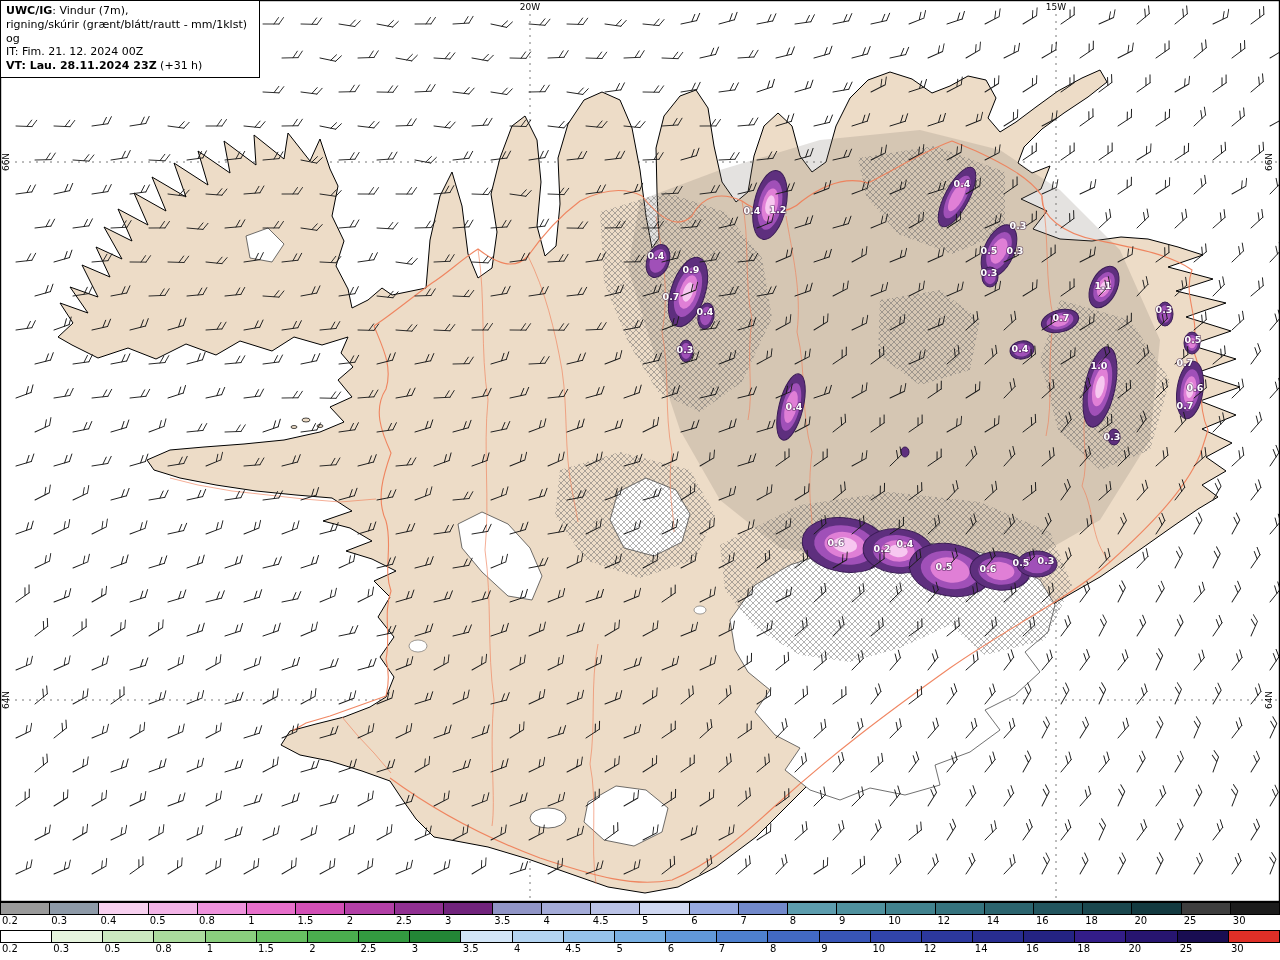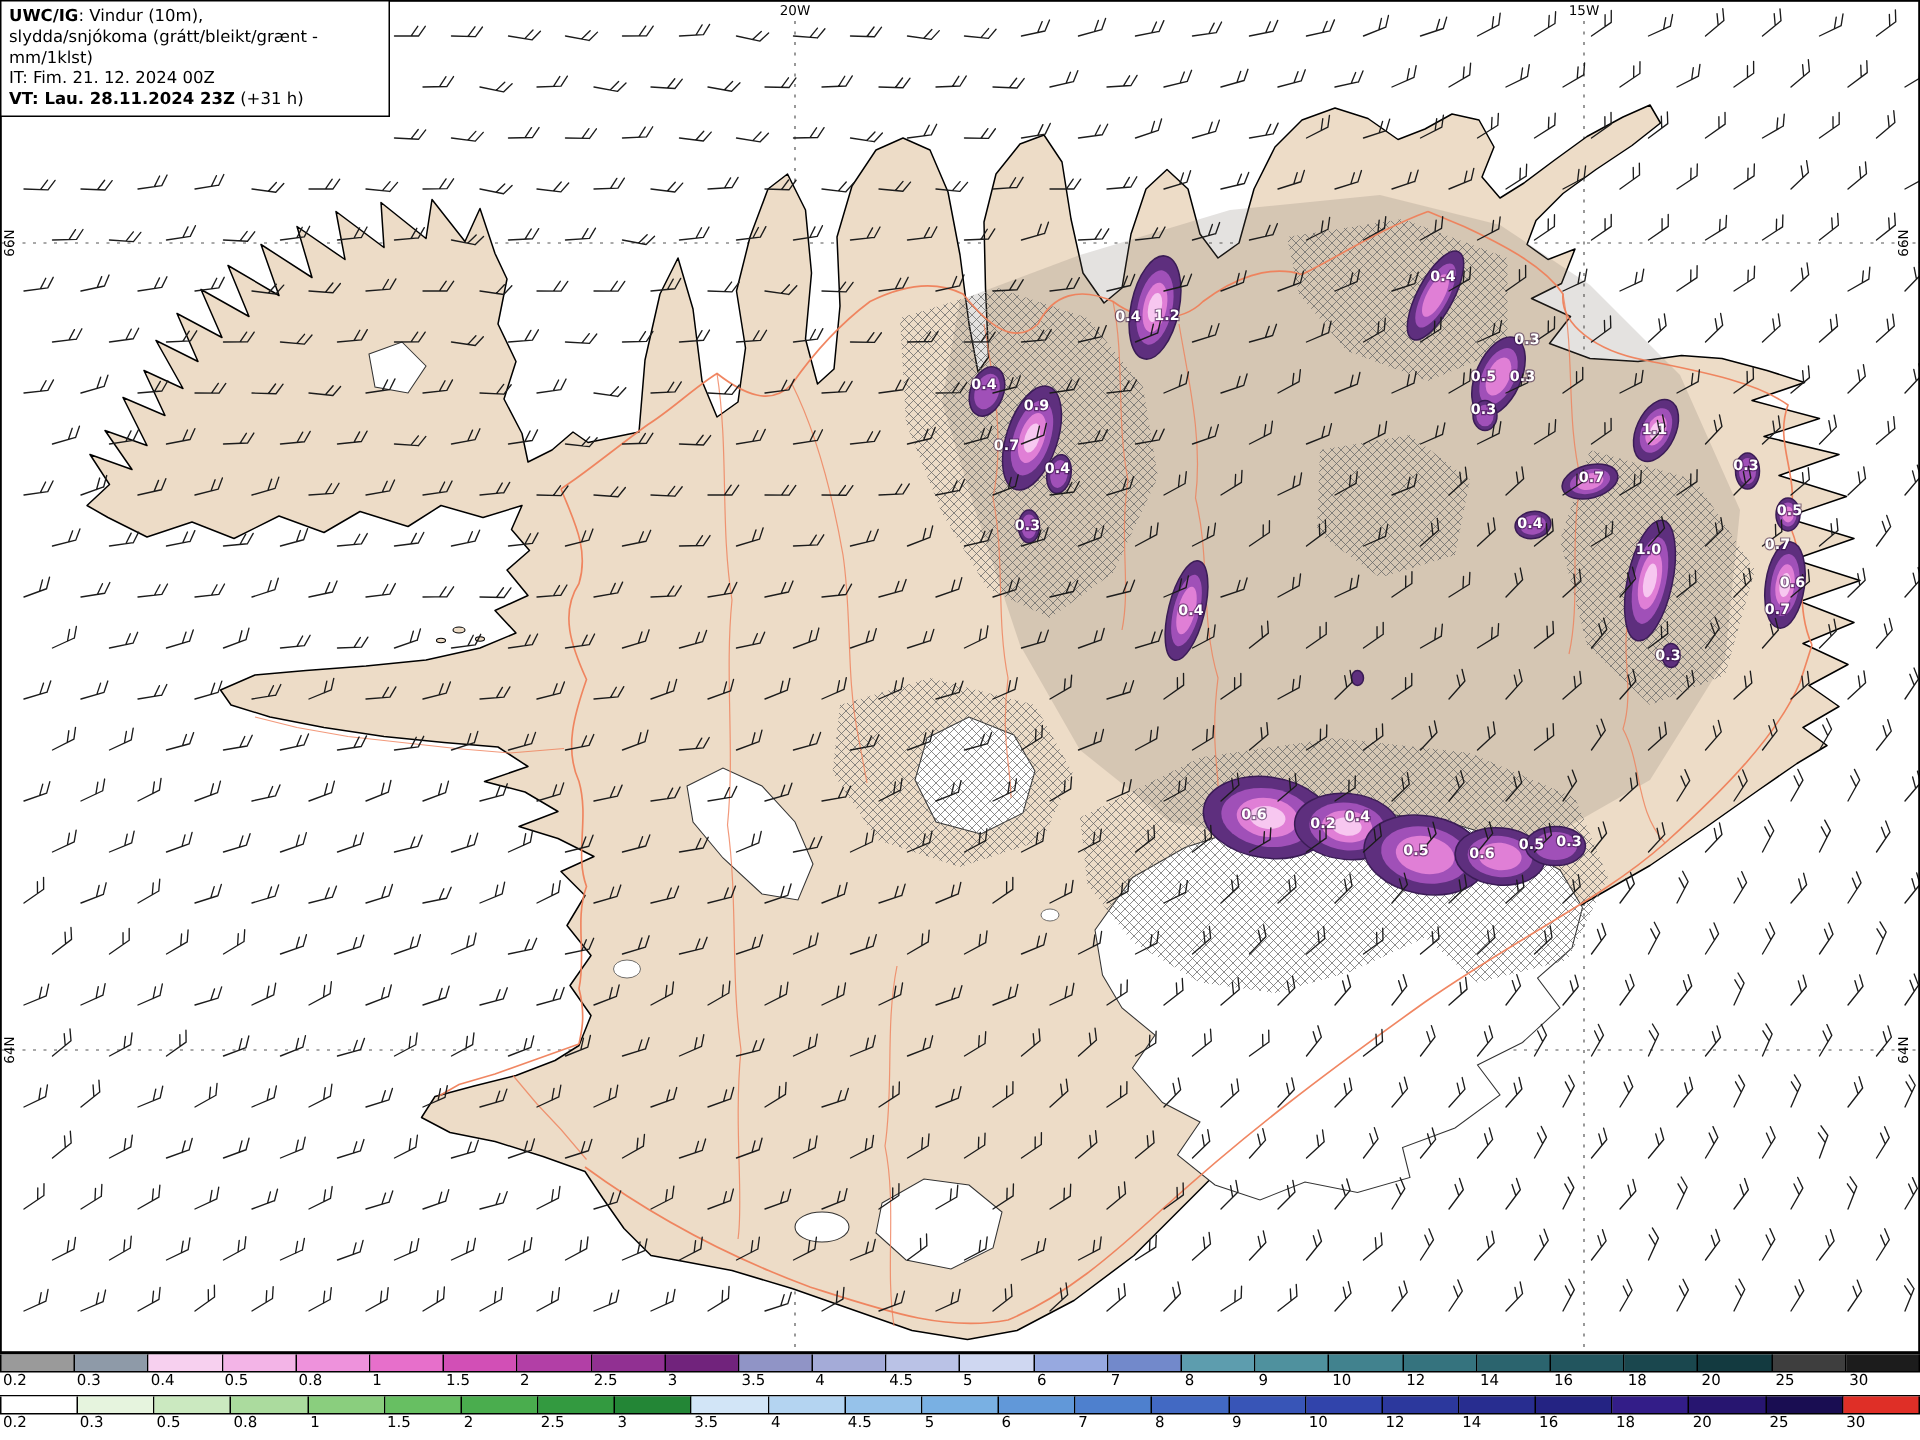--- a/index.html
+++ b/index.html
@@ -2809,22 +2809,22 @@
         <text x="9" y="162" class="grid-label" text-anchor="middle" transform="rotate(-90 9 162)">66N</text>
         <text x="1272" y="162" class="grid-label" text-anchor="middle" transform="rotate(-90 1272 162)">66N</text>
         <text x="9" y="700" class="grid-label" text-anchor="middle" transform="rotate(-90 9 700)">64N</text>
         <text x="1272" y="700" class="grid-label" text-anchor="middle" transform="rotate(-90 1272 700)">64N</text>
       </g>
 
     <rect class="frame" x="0.6" y="0.6" width="1278.8" height="900.8"></rect>
   </svg>
 
   <div class="title-box">
-    <div class="t-line"><b>UWC/IG</b><span>: Vindur (10m),</span></div>
-    <div class="t-line">slydda/snjókoma (grátt/bleikt/grænt - mm/1klst)</div>
+    <div class="t-line"><b>UWC/IG</b><span>: Vindur (7m),</span></div>
+    <div class="t-line">rigning/skúrir (grænt/blátt/rautt - mm/1klst) og</div>
     <div class="t-line"><span>IT: </span><span>Fim. 21. 12. 2024 00Z</span></div>
     <div class="t-line"><b>VT: Lau. 28.11.2024 23Z</b><span> (+31 h)</span></div>
   </div>
 
   <div class="legend">
     <div class="band" id="band-0">
         <div class="band-cell" style="background: rgb(154, 154, 154);"></div>
         <div class="band-cell" style="background: rgb(142, 154, 168);"></div>
         <div class="band-cell" style="background: rgb(247, 208, 239);"></div>
         <div class="band-cell" style="background: rgb(243, 180, 231);"></div>

